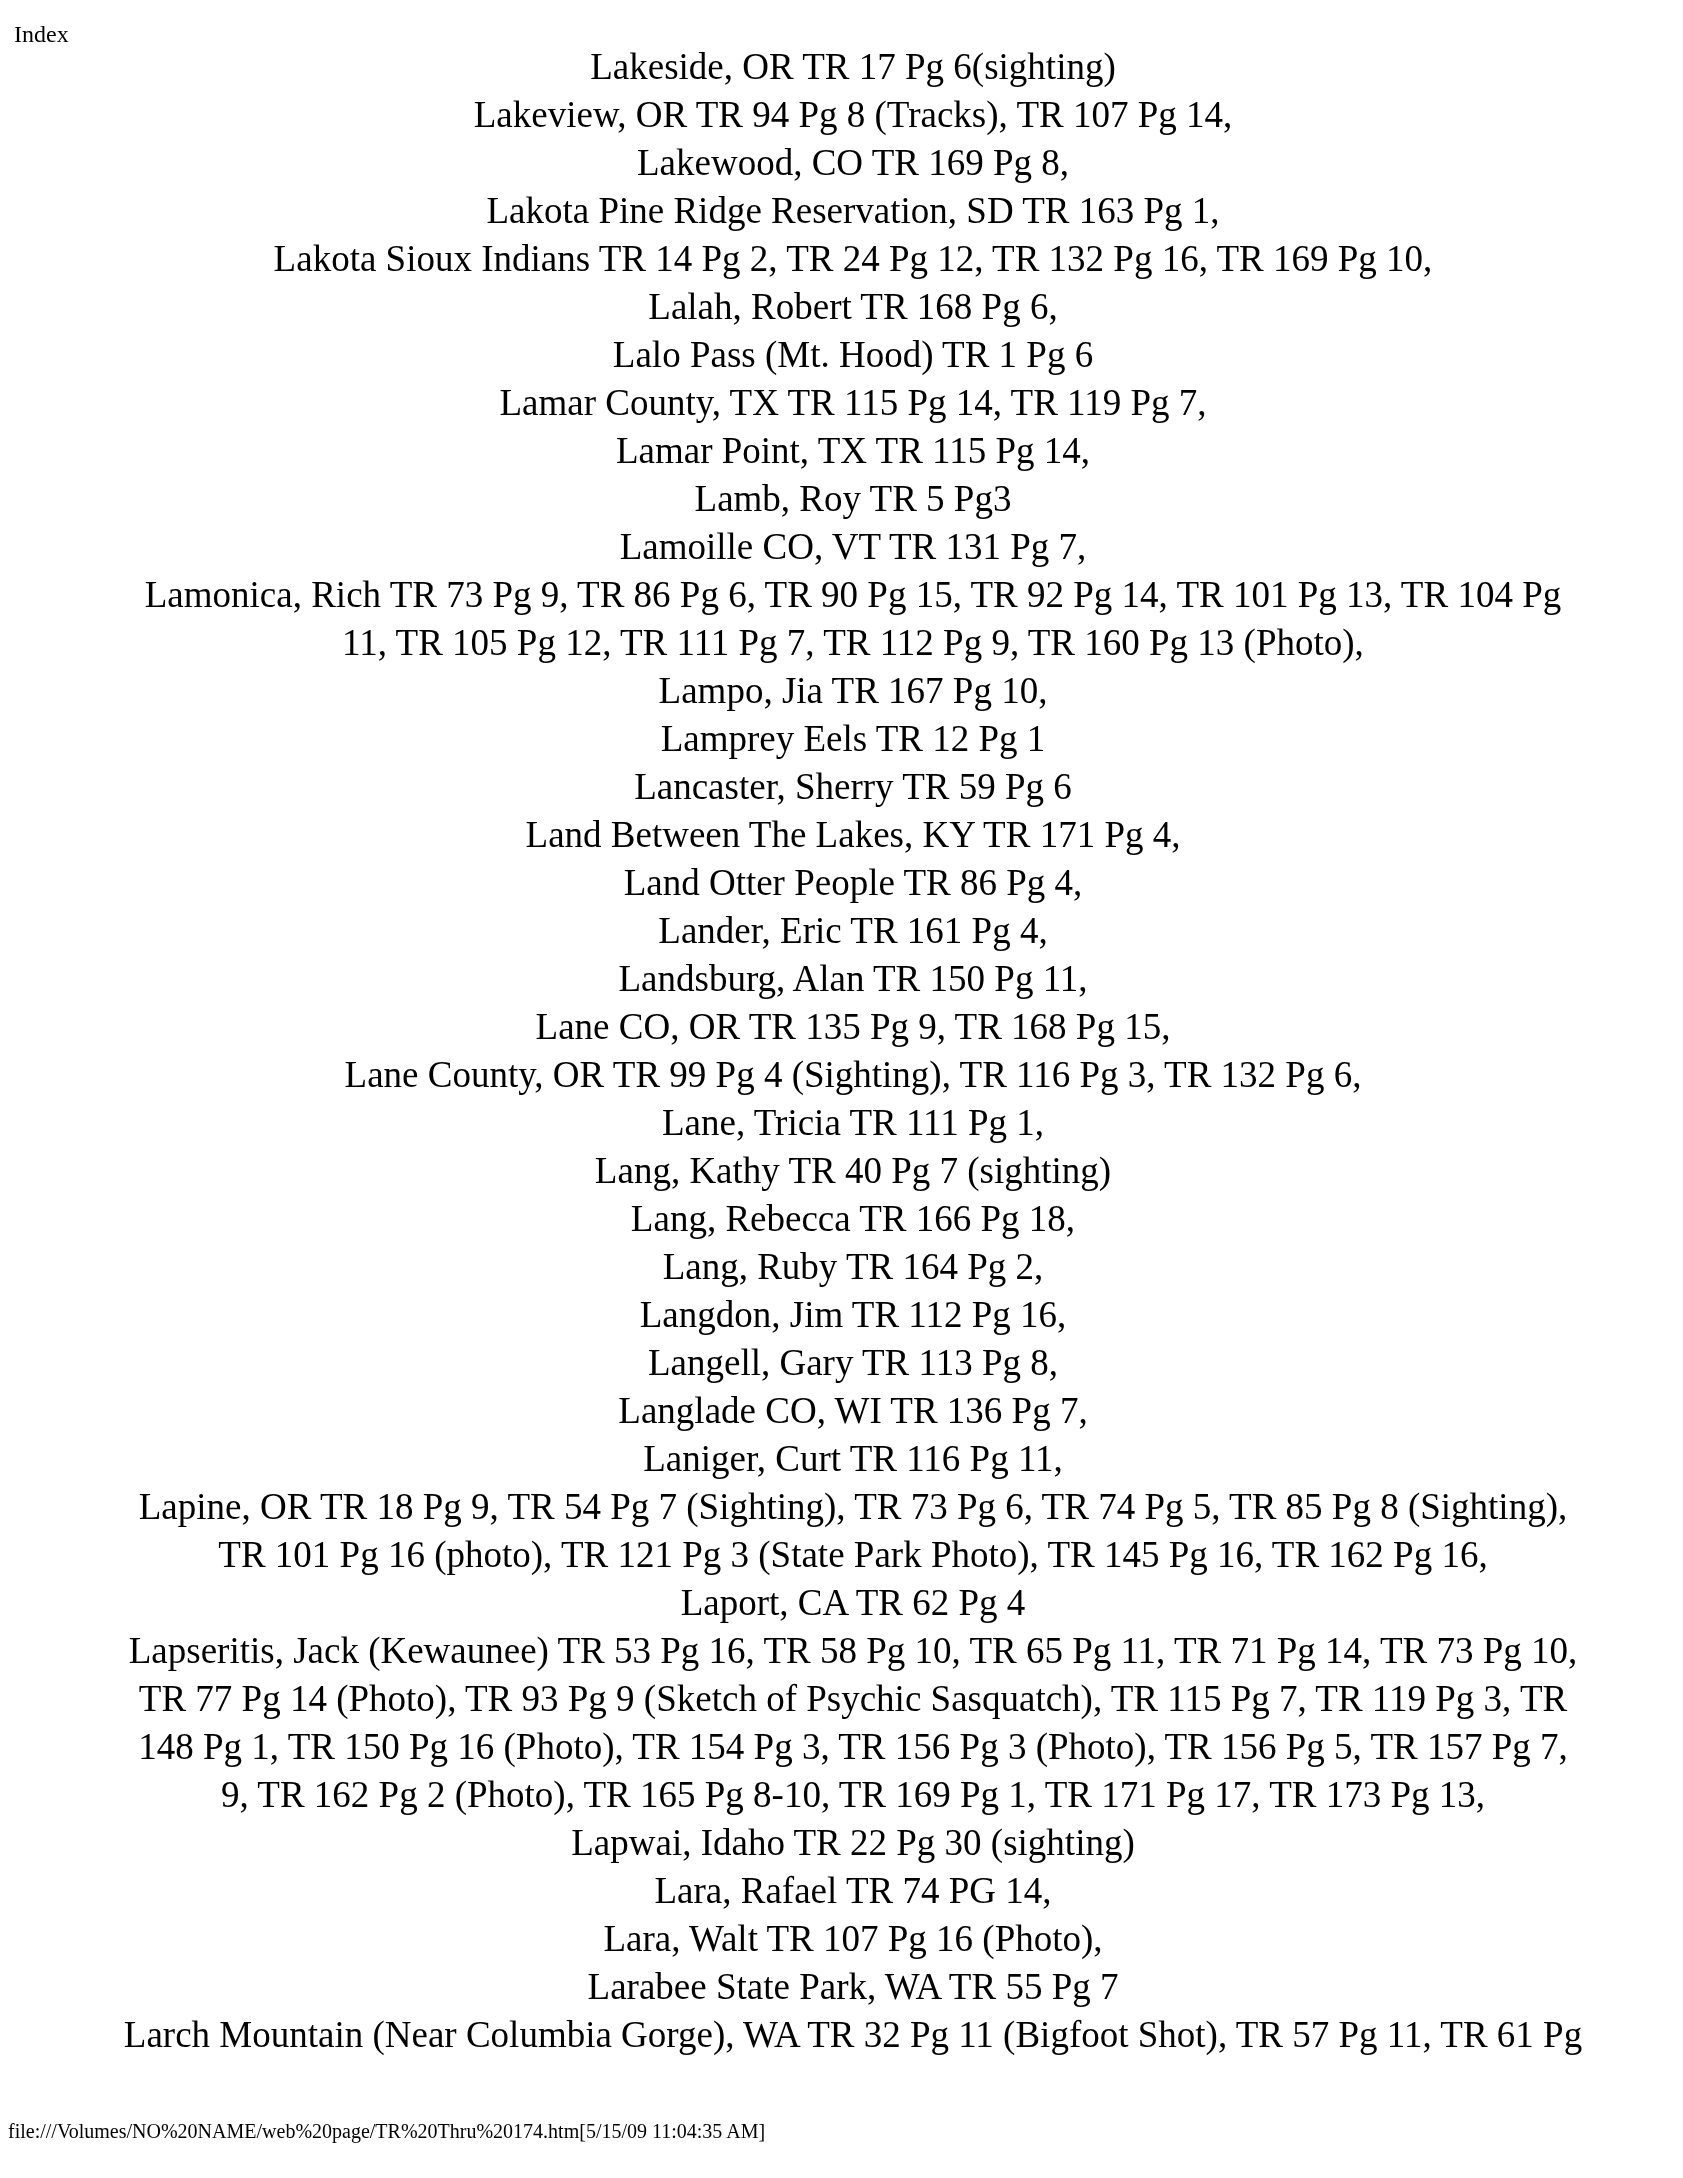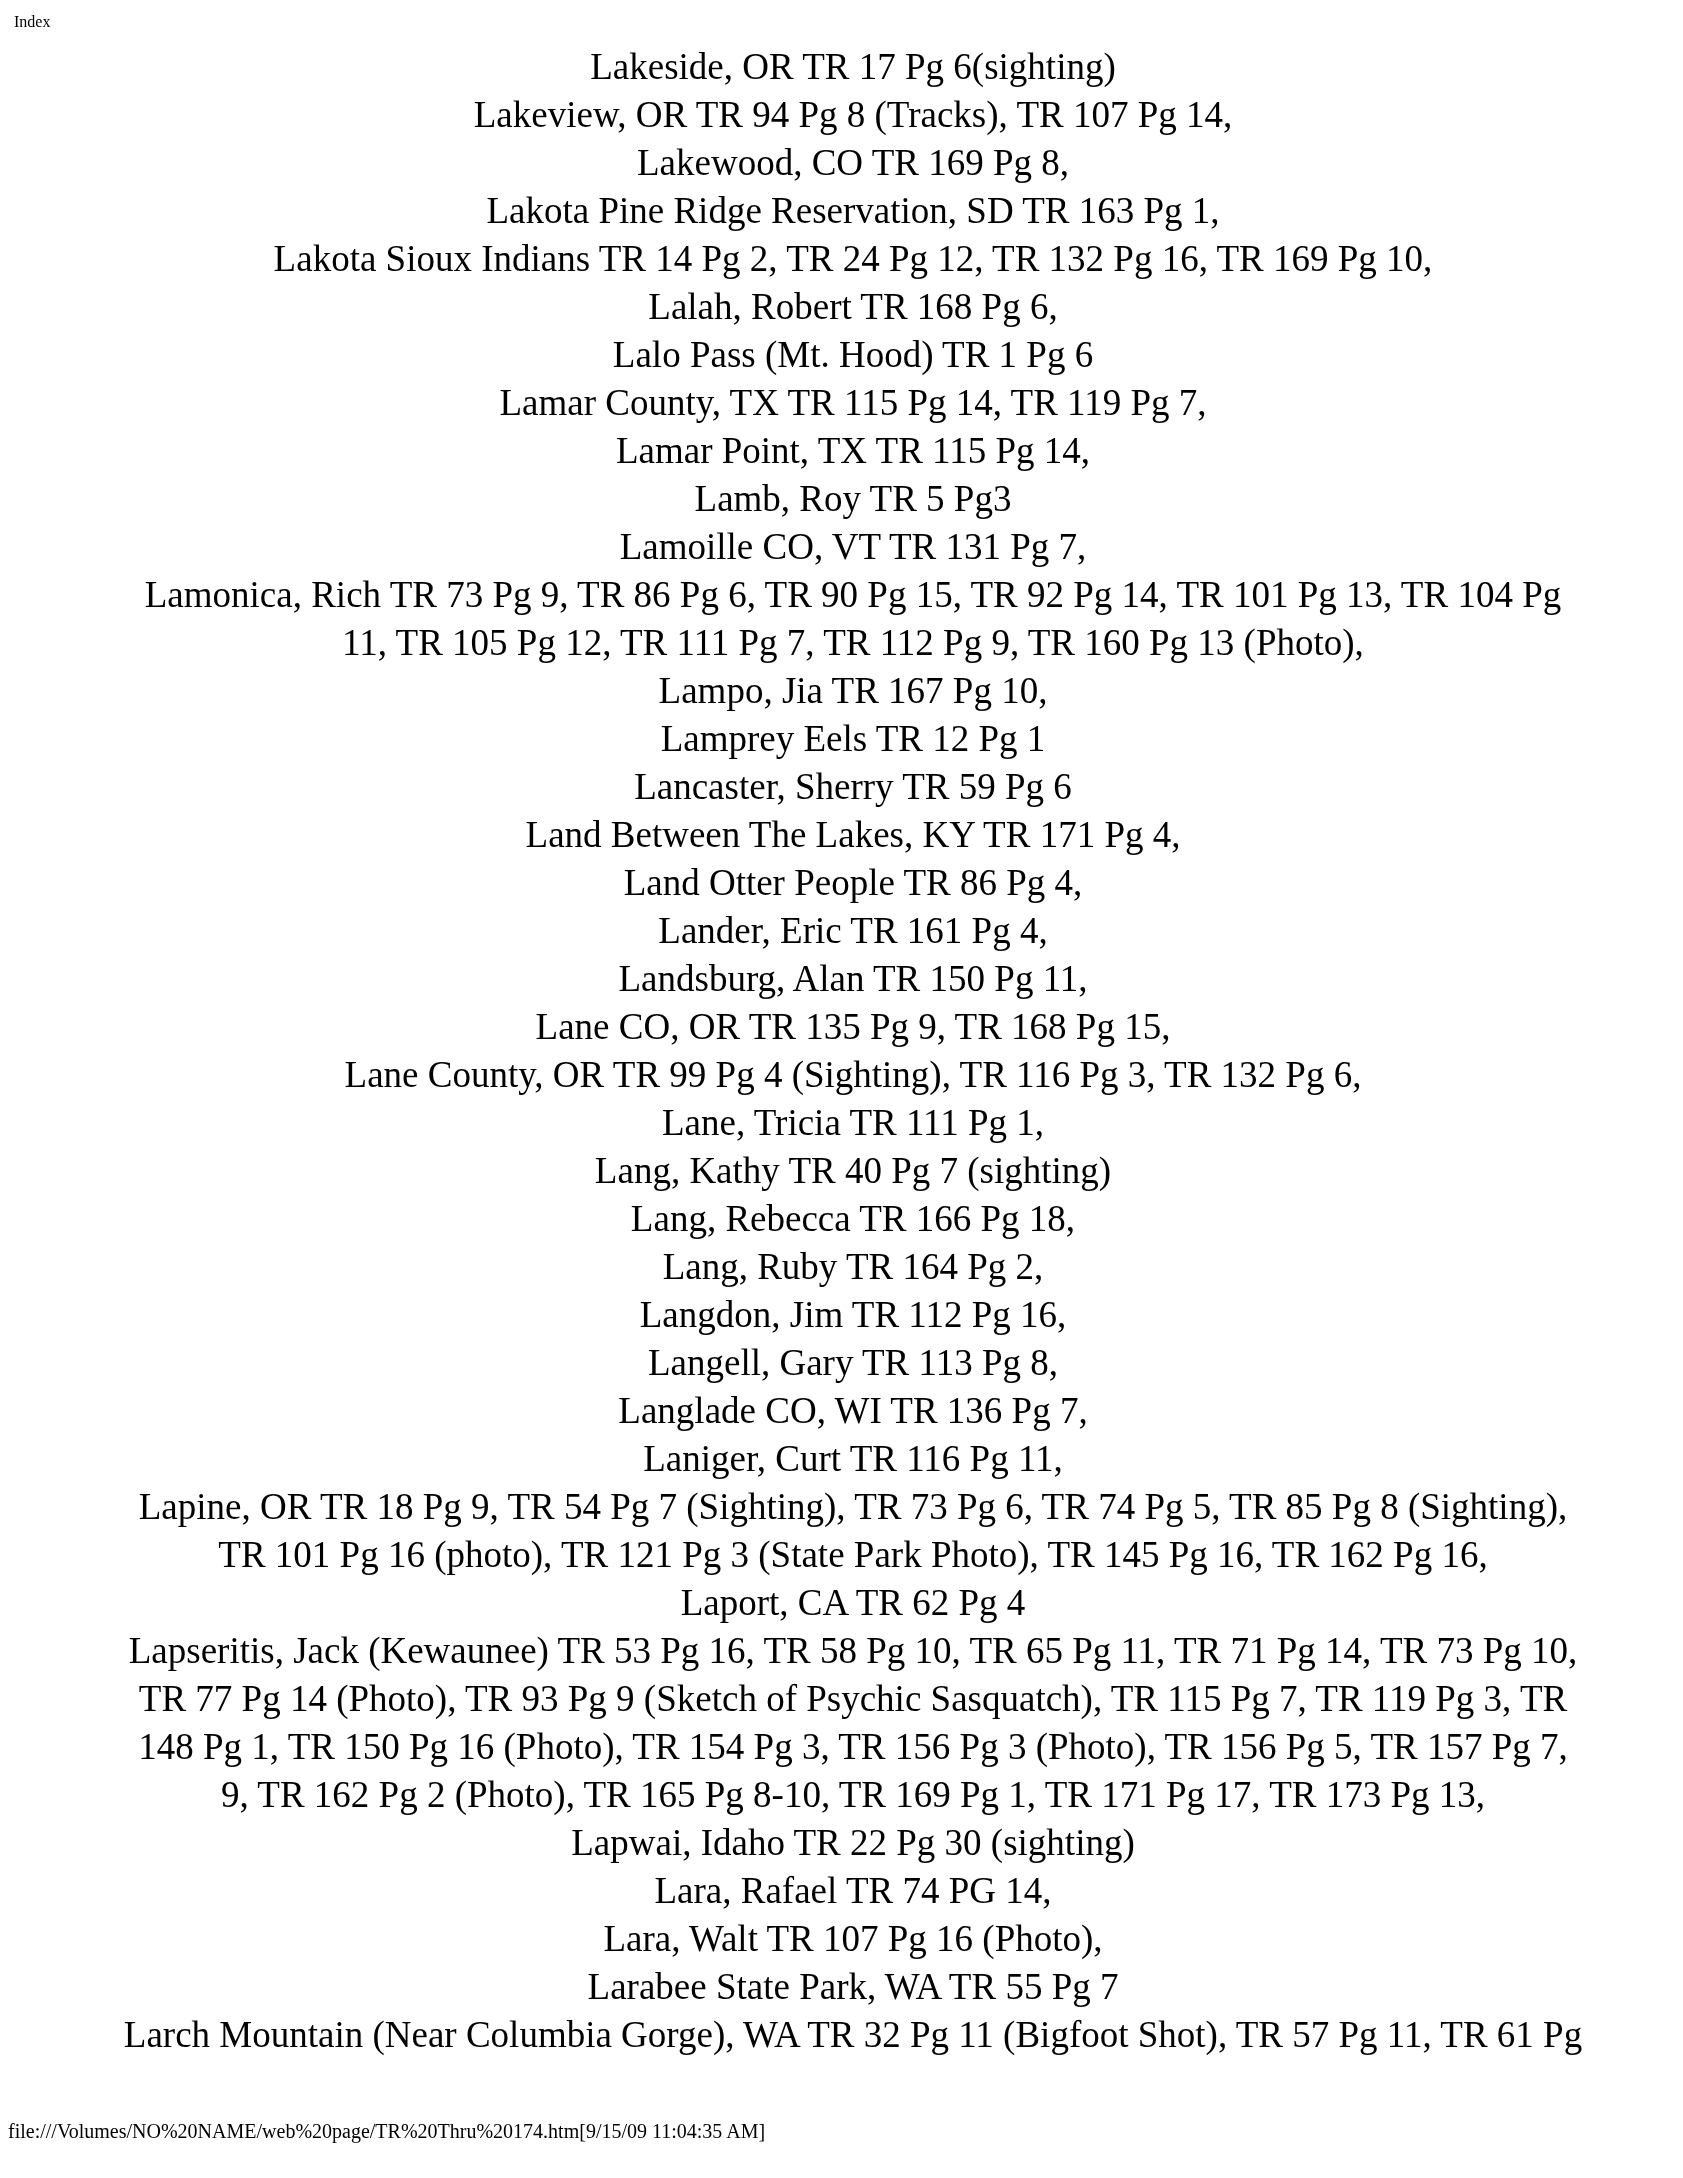--- a/index.html
+++ b/index.html
@@ -12,22 +12,22 @@
     width: 1683px;
     height: 2178px;
     background: #ffffff;
     color: #000000;
     font-family: "Liberation Serif", "DejaVu Serif", serif;
     overflow: hidden;
   }
   .header {
     position: absolute;
     left: 14px;
-    top: 8px;
-    font-size: 16px;
+    top: 20px;
+    font-size: 24px;
     line-height: 28px;
     white-space: pre;
   }
   .index-list {
     position: absolute;
     left: 33px;
     top: 43px;
     right: 10px;
     font-size: 37px;
     line-height: 48px;
@@ -48,15 +48,15 @@
   }
 </style>
 </head>
 <body>
 
 <div class="page">
   <div class="header">Index</div>
 
   <div class="index-list"><div class="line">Lakeside, OR TR 17 Pg 6(sighting)</div><div class="line">Lakeview, OR TR 94 Pg 8 (Tracks), TR 107 Pg 14,</div><div class="line">Lakewood, CO TR 169 Pg 8,</div><div class="line">Lakota Pine Ridge Reservation, SD TR 163 Pg 1,</div><div class="line">Lakota Sioux Indians TR 14 Pg 2, TR 24 Pg 12, TR 132 Pg 16, TR 169 Pg 10,</div><div class="line">Lalah, Robert TR 168 Pg 6,</div><div class="line">Lalo Pass (Mt. Hood) TR 1 Pg 6</div><div class="line">Lamar County, TX TR 115 Pg 14, TR 119 Pg 7,</div><div class="line">Lamar Point, TX TR 115 Pg 14,</div><div class="line">Lamb, Roy TR 5 Pg3</div><div class="line">Lamoille CO, VT TR 131 Pg 7,</div><div class="line">Lamonica, Rich TR 73 Pg 9, TR 86 Pg 6, TR 90 Pg 15, TR 92 Pg 14, TR 101 Pg 13, TR 104 Pg</div><div class="line">11, TR 105 Pg 12, TR 111 Pg 7, TR 112 Pg 9, TR 160 Pg 13 (Photo),</div><div class="line">Lampo, Jia TR 167 Pg 10,</div><div class="line">Lamprey Eels TR 12 Pg 1</div><div class="line">Lancaster, Sherry TR 59 Pg 6</div><div class="line">Land Between The Lakes, KY TR 171 Pg 4,</div><div class="line">Land Otter People TR 86 Pg 4,</div><div class="line">Lander, Eric TR 161 Pg 4,</div><div class="line">Landsburg, Alan TR 150 Pg 11,</div><div class="line">Lane CO, OR TR 135 Pg 9, TR 168 Pg 15,</div><div class="line">Lane County, OR TR 99 Pg 4 (Sighting), TR 116 Pg 3, TR 132 Pg 6,</div><div class="line">Lane, Tricia TR 111 Pg 1,</div><div class="line">Lang, Kathy TR 40 Pg 7 (sighting)</div><div class="line">Lang, Rebecca TR 166 Pg 18,</div><div class="line">Lang, Ruby TR 164 Pg 2,</div><div class="line">Langdon, Jim TR 112 Pg 16,</div><div class="line">Langell, Gary TR 113 Pg 8,</div><div class="line">Langlade CO, WI TR 136 Pg 7,</div><div class="line">Laniger, Curt TR 116 Pg 11,</div><div class="line">Lapine, OR TR 18 Pg 9, TR 54 Pg 7 (Sighting), TR 73 Pg 6, TR 74 Pg 5, TR 85 Pg 8 (Sighting),</div><div class="line">TR 101 Pg 16 (photo), TR 121 Pg 3 (State Park Photo), TR 145 Pg 16, TR 162 Pg 16,</div><div class="line">Laport, CA TR 62 Pg 4</div><div class="line">Lapseritis, Jack (Kewaunee) TR 53 Pg 16, TR 58 Pg 10, TR 65 Pg 11, TR 71 Pg 14, TR 73 Pg 10,</div><div class="line">TR 77 Pg 14 (Photo), TR 93 Pg 9 (Sketch of Psychic Sasquatch), TR 115 Pg 7, TR 119 Pg 3, TR</div><div class="line">148 Pg 1, TR 150 Pg 16 (Photo), TR 154 Pg 3, TR 156 Pg 3 (Photo), TR 156 Pg 5, TR 157 Pg 7,</div><div class="line">9, TR 162 Pg 2 (Photo), TR 165 Pg 8-10, TR 169 Pg 1, TR 171 Pg 17, TR 173 Pg 13,</div><div class="line">Lapwai, Idaho TR 22 Pg 30 (sighting)</div><div class="line">Lara, Rafael TR 74 PG 14,</div><div class="line">Lara, Walt TR 107 Pg 16 (Photo),</div><div class="line">Larabee State Park, WA TR 55 Pg 7</div><div class="line">Larch Mountain (Near Columbia Gorge), WA TR 32 Pg 11 (Bigfoot Shot), TR 57 Pg 11, TR 61 Pg</div></div>
 
-  <div class="footer">file:///Volumes/NO%20NAME/web%20page/TR%20Thru%20174.htm[9/15/09 11:04:35 AM]</div>
+  <div class="footer">file:///Volumes/NO%20NAME/web%20page/TR%20Thru%20174.htm[5/15/09 11:04:35 AM]</div>
 </div>
 
 
 </body></html>

